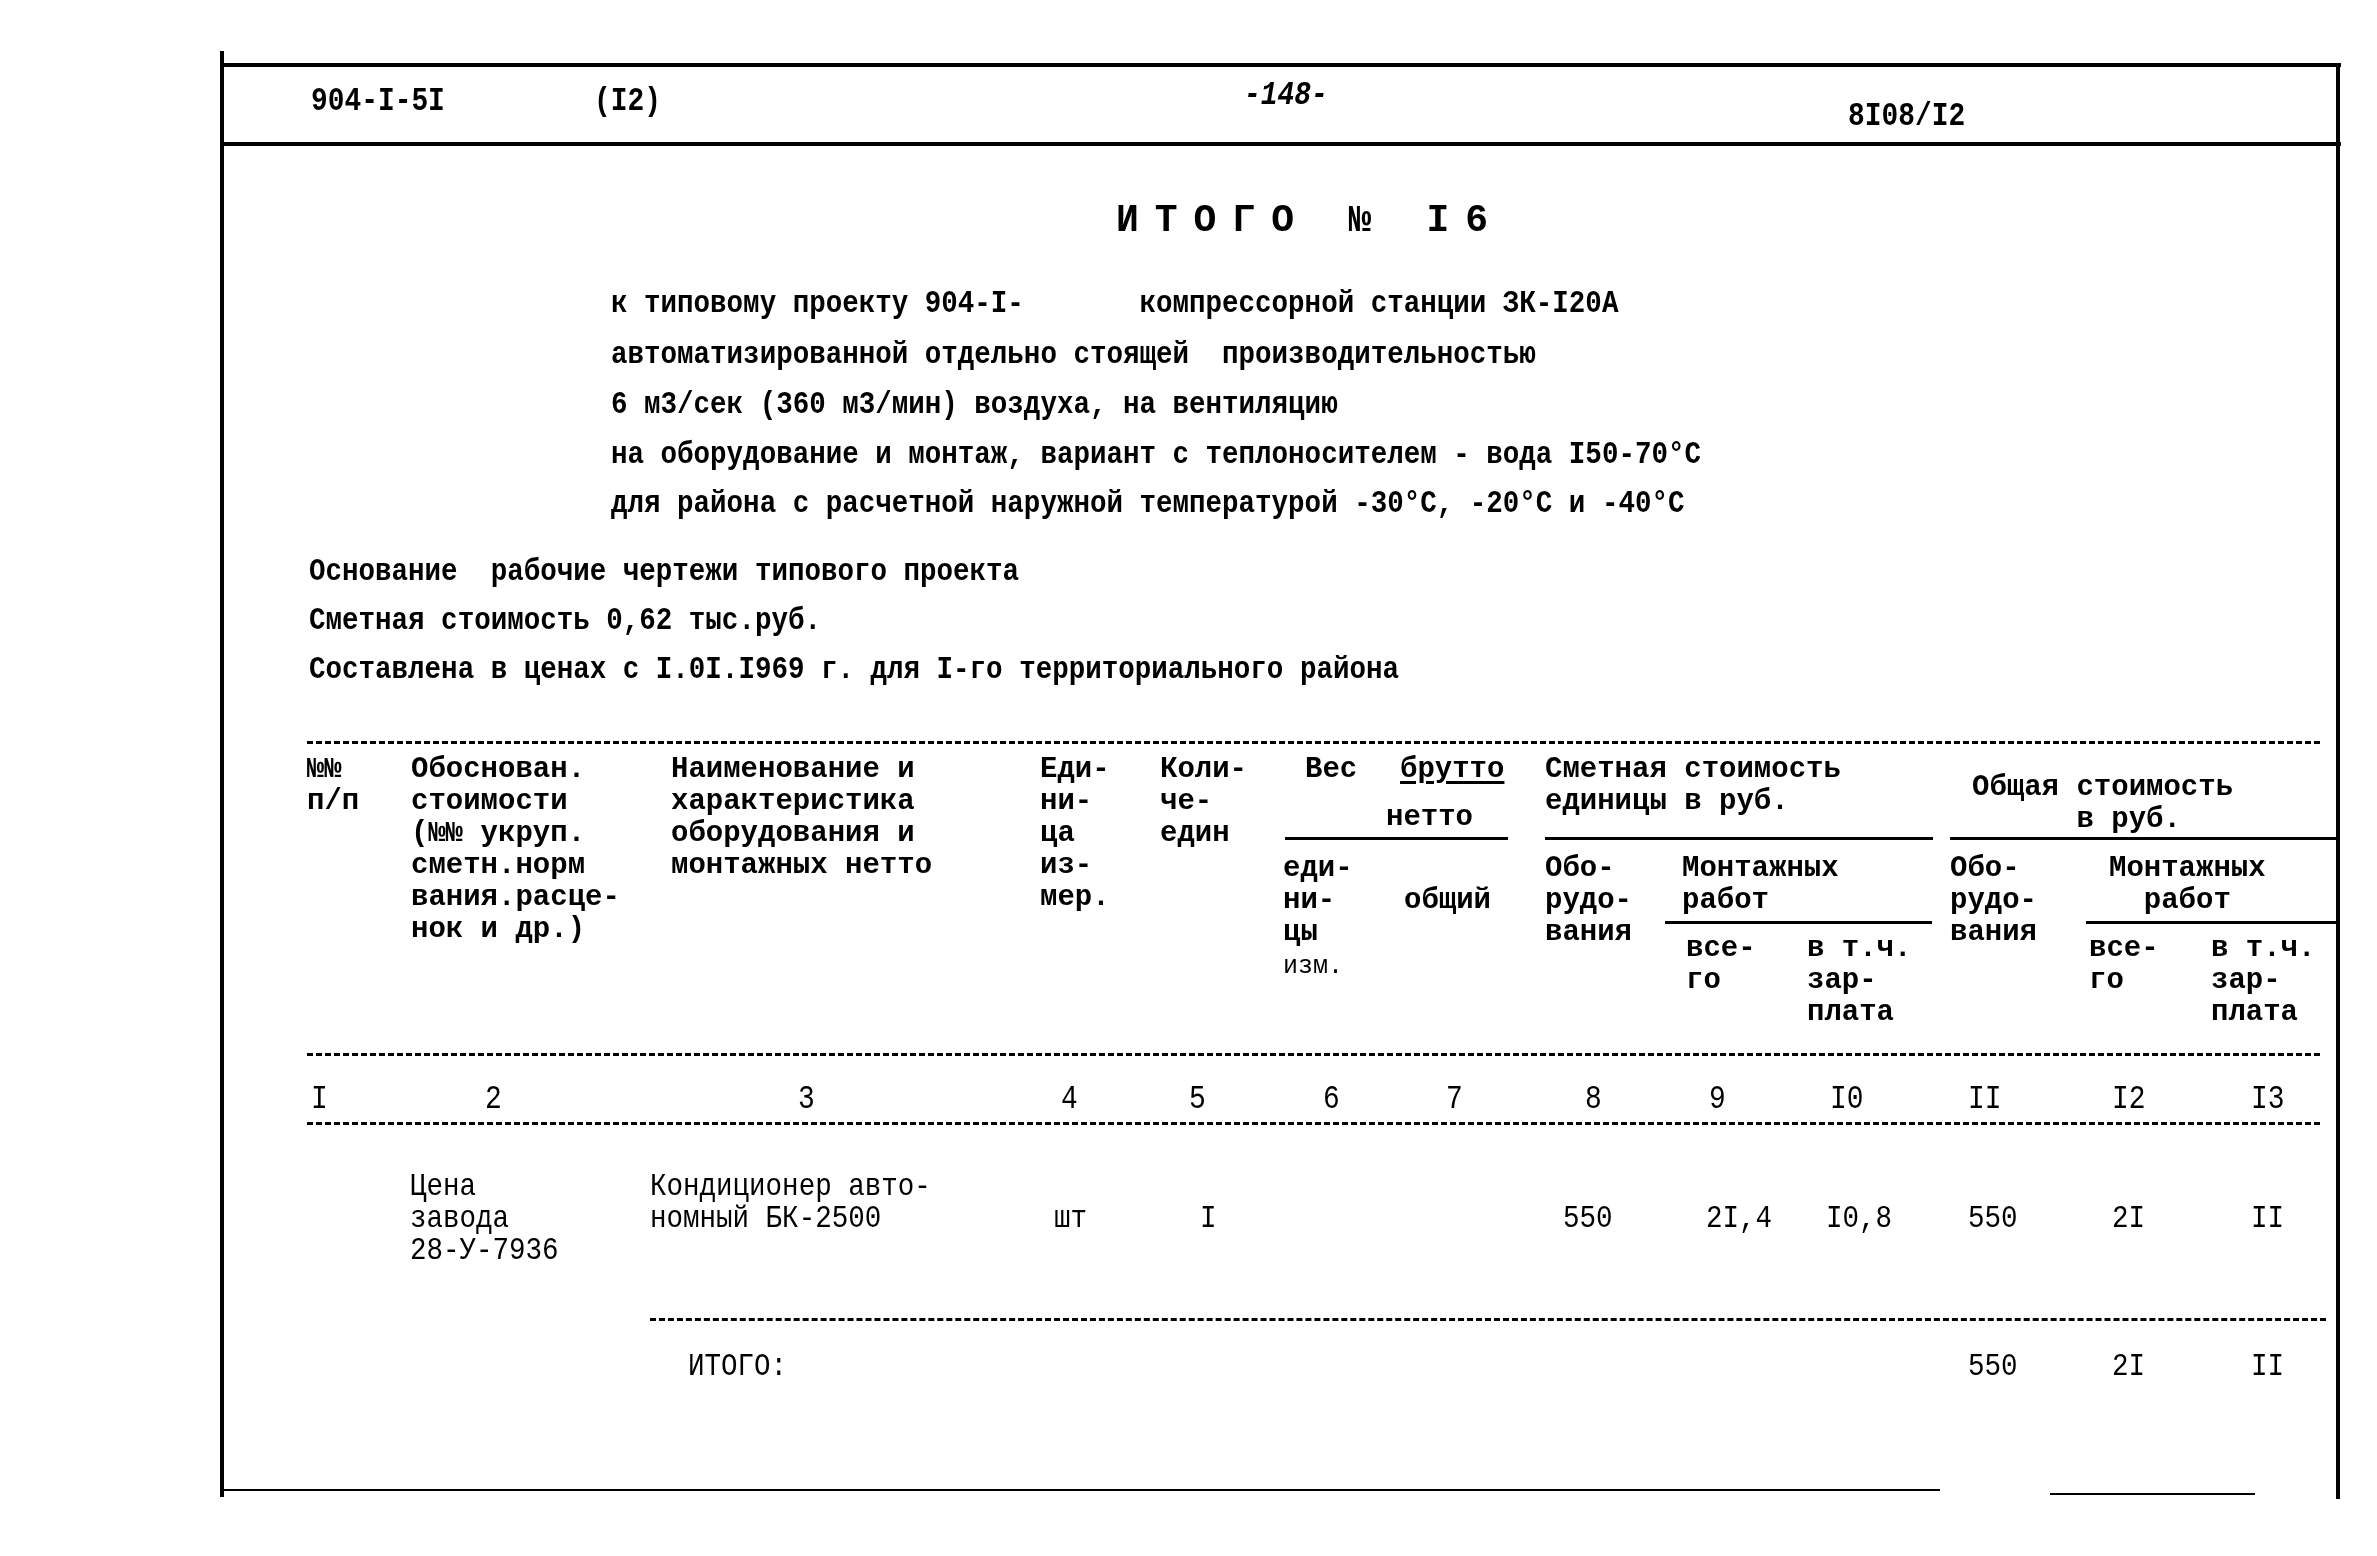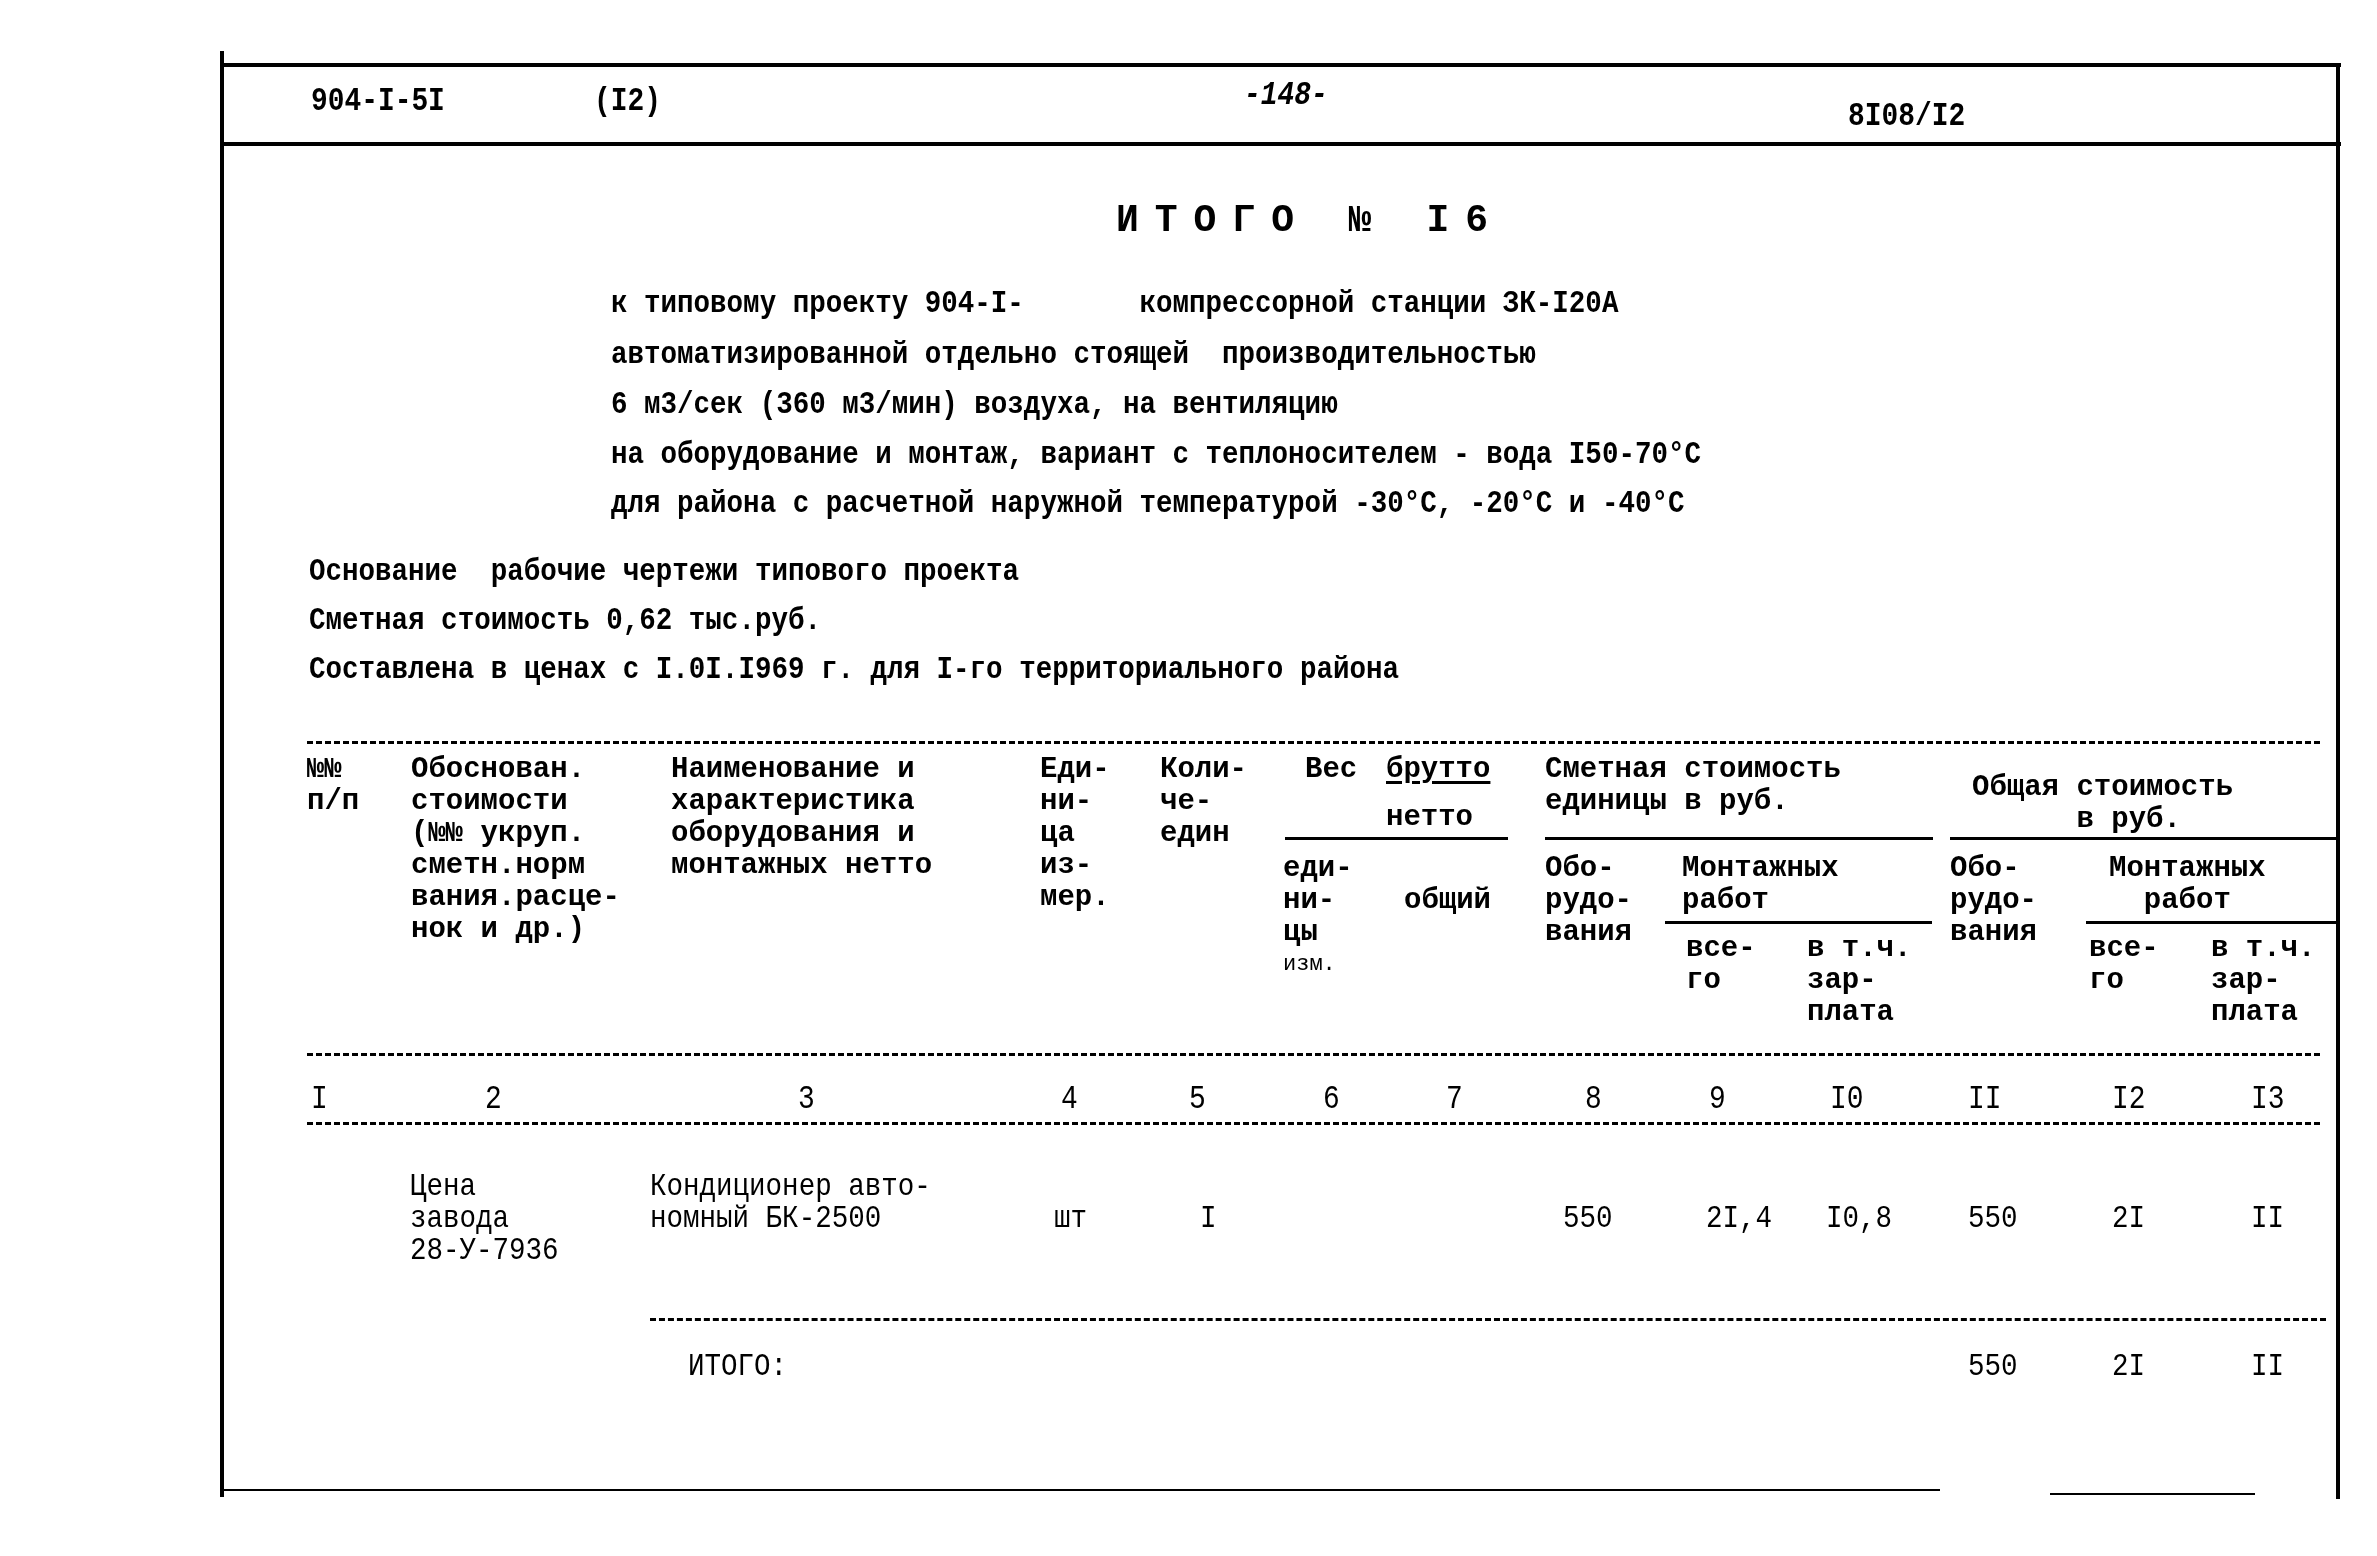--- a/index.html
+++ b/index.html
@@ -6,24 +6,24 @@
   body { width: 2377px; height: 1557px; position: relative; overflow: hidden;
          font-family: "Liberation Mono", "DejaVu Sans Mono", monospace; color: #000; }
   .abs { position: absolute; white-space: pre; }
   .hline { position: absolute; background: #000; height: 3.7px; }
   .vline { position: absolute; background: #000; width: 4.4px; }
   .dash { position: absolute; height: 0; border-top: 3.7px dashed #000; }
   .hdr { font-size: 34px; font-weight: bold; transform: scaleX(0.82); transform-origin: left top; }
   .title { font-size: 38px; font-weight: bold; letter-spacing: 16px; }
   .body-txt { font-size: 32px; font-weight: bold; transform: scaleX(0.86); transform-origin: left top; }
   .th { font-size: 29px; font-weight: bold; line-height: 32px; }
-  .th-sm { font-size: 22px; font-weight: normal; }
+  .th-sm { font-size: 25px; font-weight: normal; }
   .num { font-size: 34px; transform: scaleX(0.82); transform-origin: left top; }
   .cell { font-size: 32px; line-height: 32px; transform: scaleX(0.86); transform-origin: left top; }
-  .ul { text-decoration: underline; text-decoration-thickness: 2.9px; text-underline-offset: 4.4px; }
+  .ul { text-decoration: underline; text-decoration-thickness: 2.9px; text-underline-offset: 4.4px; margin-left: 14px; }
 </style>
 </head>
 <body>
 
 <div class="vline" style="left:220px; top:51px; height:1446px;"></div>
 <div class="vline" style="left:2336px; top:64px; height:1435px;"></div>
 <div class="hline" style="left:224px; top:63px; width:2117px;"></div>
 <div class="hline" style="left:224px; top:142px; width:2117px;"></div>
 <div class="hline" style="left:220px; top:1489px; width:1720px; height:2.2px;"></div>
 <div class="hline" style="left:2050px; top:1493px; width:205px; height:2.2px;"></div>

